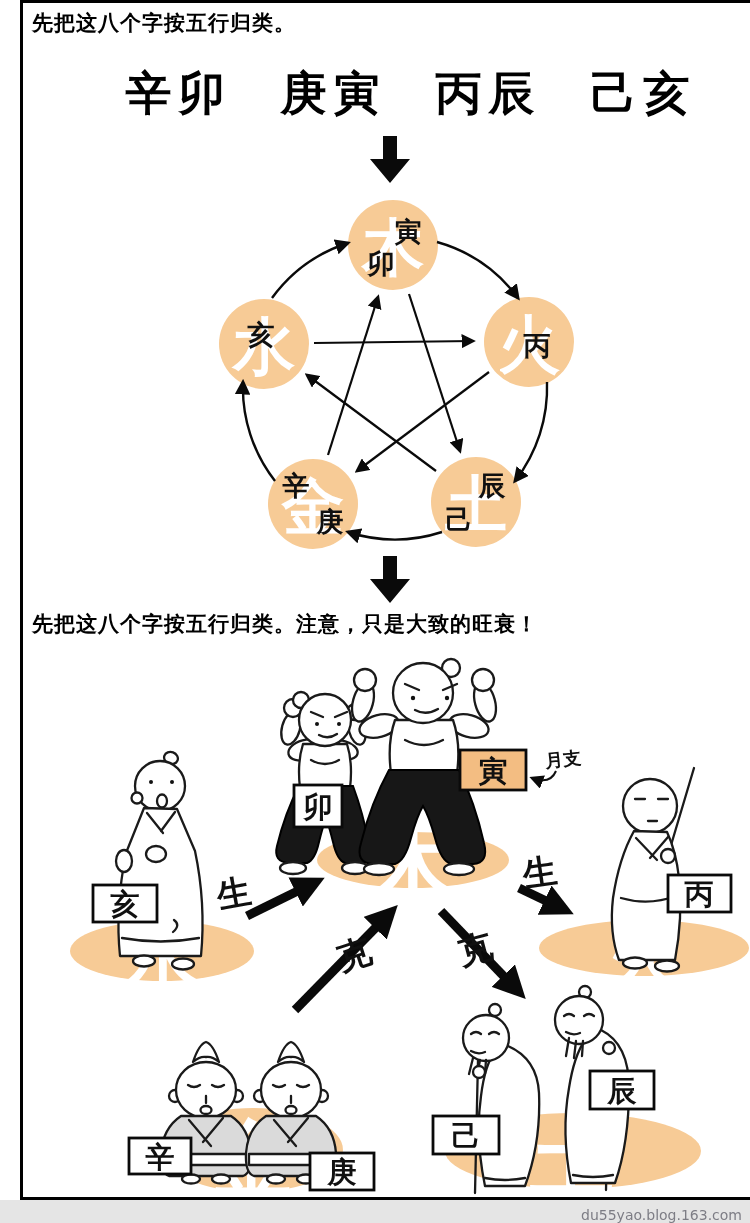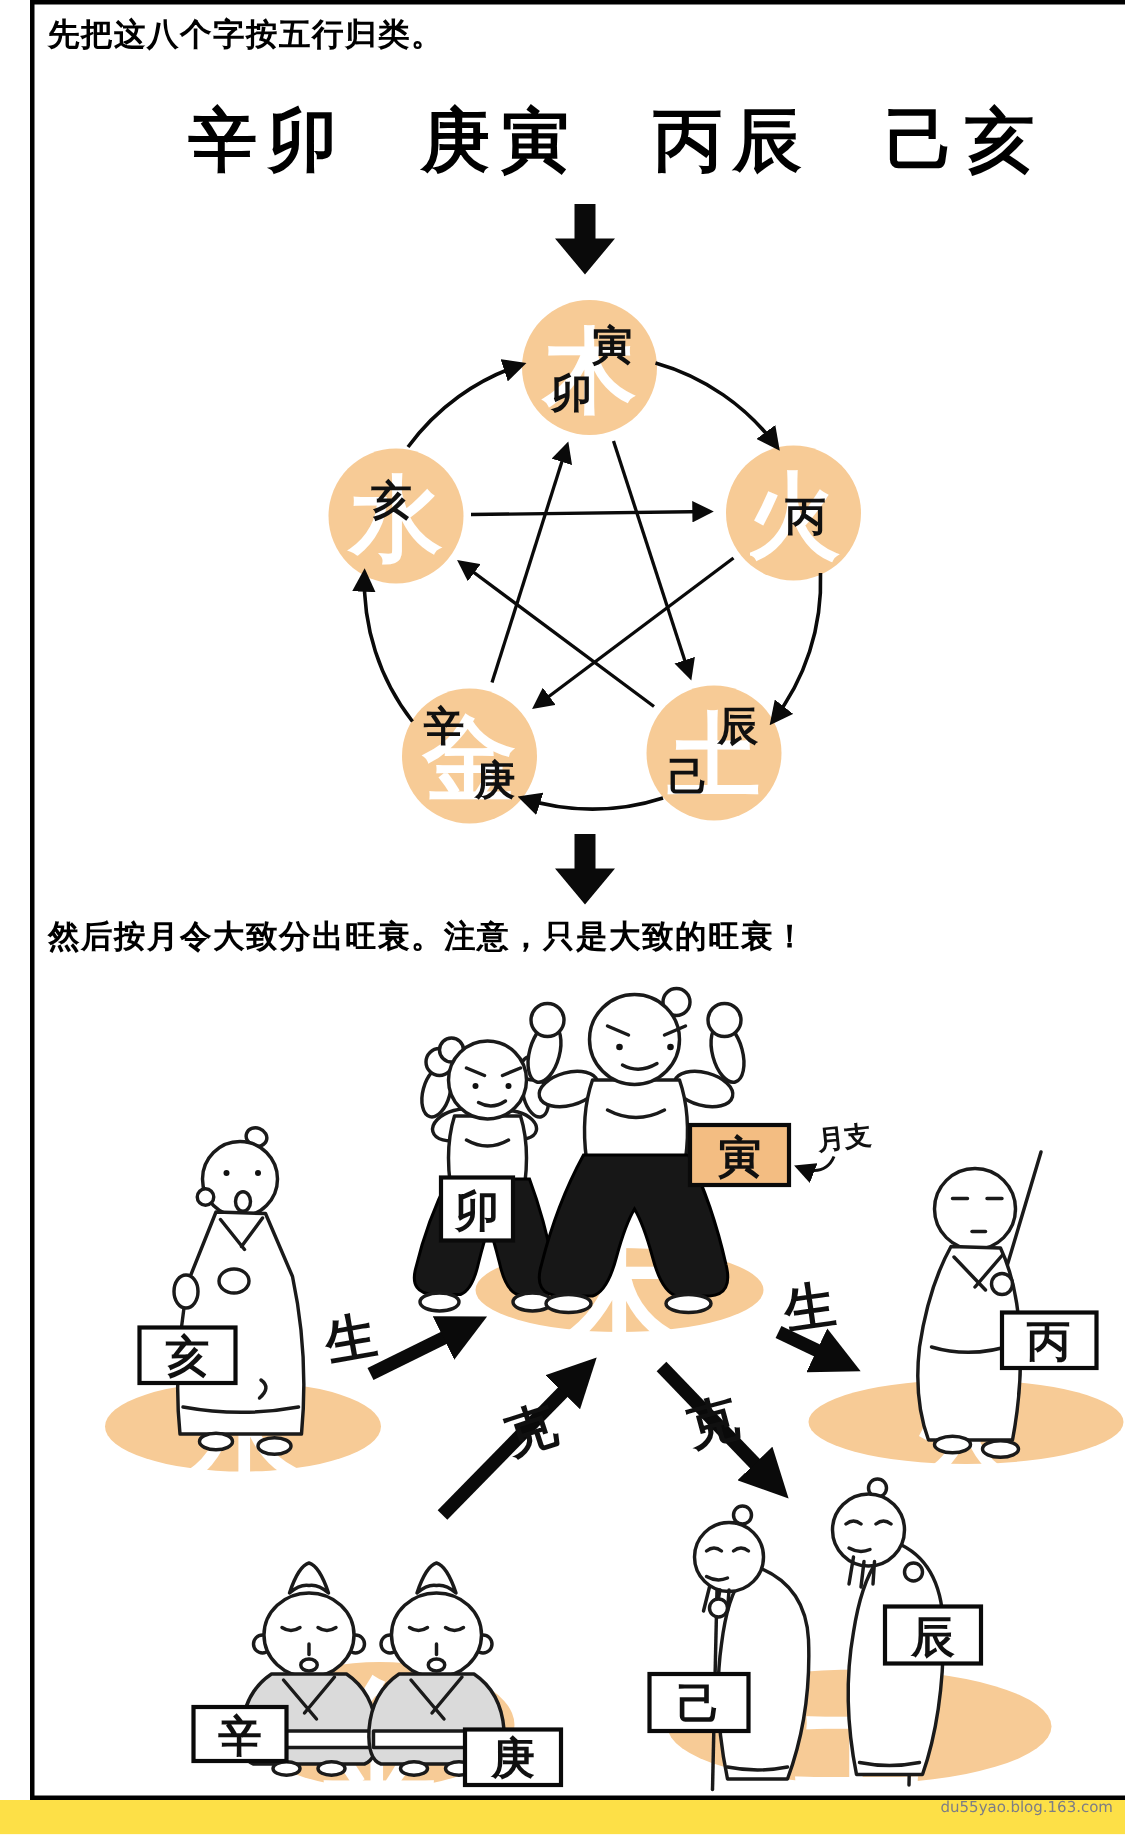--- a/index.html
+++ b/index.html
@@ -8,23 +8,23 @@
   .frame{position:absolute;left:0;top:0;width:750px;height:1200px;border:3px solid #000;
          box-sizing:border-box;background:#fff;margin-left:20px;}
   .intro{position:absolute;left:9px;top:6px;font-size:21px;font-weight:600;letter-spacing:1px;}
   .section2{position:absolute;left:9px;top:607px;font-size:21px;font-weight:600;letter-spacing:1px;}
   .pillars{position:absolute;left:0;top:60px;width:100%;text-align:center;
            font-family:"DejaVu Serif",serif;font-size:46px;font-weight:600;
            letter-spacing:7px;word-spacing:26px;padding-left:16px;}
   .downArrow{position:absolute;left:344px;width:46px;height:48px;}
   .cycleSvg{position:absolute;left:178px;top:184px;}
   .sceneSvg{position:absolute;left:0px;top:645px;}
-  .strip{position:absolute;left:0;bottom:0;width:750px;height:23px;background:#fde047;
-         display:flex;align-items:flex-start;justify-content:flex-end;box-sizing:border-box;
-         padding-right:8px;font-size:10px;color:#7d7d85;}
+  .strip{position:absolute;left:0;bottom:0;width:750px;height:23px;background:#e5e5e5;
+         display:flex;align-items:flex-end;justify-content:flex-end;box-sizing:border-box;
+         padding-right:8px;font-size:14px;color:#7d7d85;}
   svg text{dominant-baseline:central;font-family:"DejaVu Serif",serif;}
   .elGlyph{fill:#fff;font-weight:bold;}
   .branch{fill:#101010;font-weight:bold;}
   .boxChar{fill:#101010;font-weight:bold;font-size:29px;}
   .relChar{fill:#101010;font-weight:bold;font-size:34px;}
   .ink{fill:#fff;stroke:#1a1a1a;stroke-width:2.3;stroke-linecap:round;stroke-linejoin:round;}
   .inkline{fill:none;stroke:#1a1a1a;stroke-width:2.3;stroke-linecap:round;stroke-linejoin:round;}
   .pants{fill:#171717;stroke:#000;stroke-width:2;}
   .robeGray{fill:#dadada;stroke:#1a1a1a;stroke-width:2.3;stroke-linejoin:round;}
 </style>
@@ -92,21 +92,21 @@
         <path d="M 127 268 L 177 110" marker-end="url(#ah)"></path>
         <path d="M 208 107 L 259 264" marker-end="url(#ah)"></path>
         <path d="M 235 284 L 106 188" marker-end="url(#ah)"></path>
       </g>
     </svg>
 
     <svg class="downArrow" style="top:553px" viewBox="0 0 46 48">
       <polygon points="16,0 30,0 30,23 43,23 23,47 3,23 16,23" fill="#0a0a0a"></polygon>
     </svg>
 
-    <div class="section2">然后按月令大致分出旺衰。注意，只是大致的旺衰！</div>
+    <div class="section2">先把这八个字按五行归类。注意，只是大致的旺衰！</div>
 
     <svg class="sceneSvg" width="744" height="552" viewBox="0 0 744 552">
       <defs>
         <marker id="sAh" viewBox="0 0 10 10" refX="8" refY="5" markerWidth="7" markerHeight="7" orient="auto-start-reverse">
           <path d="M0,0 L10,5 L0,10 z" fill="#0a0a0a"></path>
         </marker>
         <marker id="sBig" viewBox="0 0 10 10" refX="7" refY="5" markerWidth="3.6" markerHeight="3.6" orient="auto-start-reverse">
           <path d="M0,0 L10,5 L0,10 z" fill="#0a0a0a"></path>
         </marker>
         <g id="twinA">

